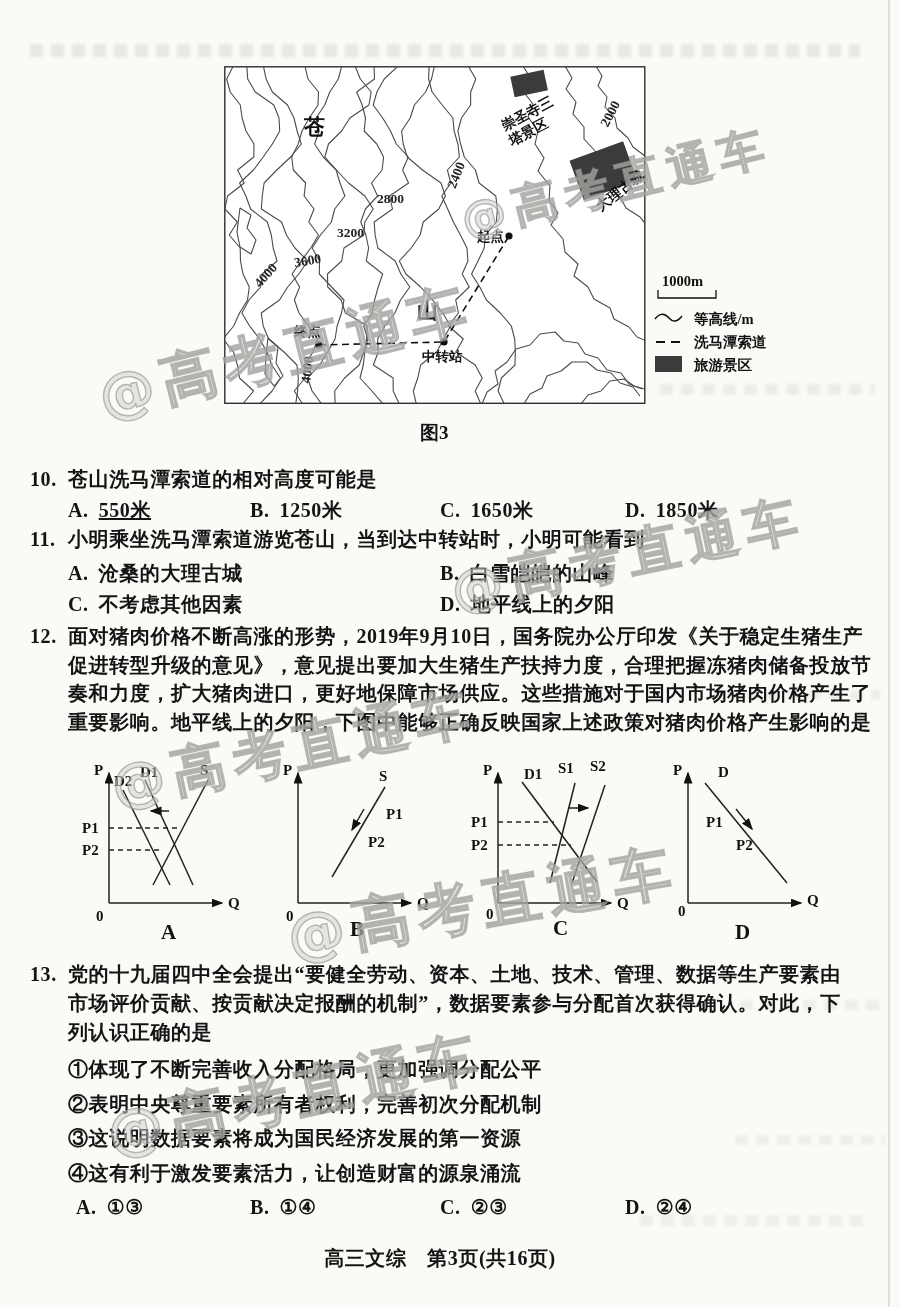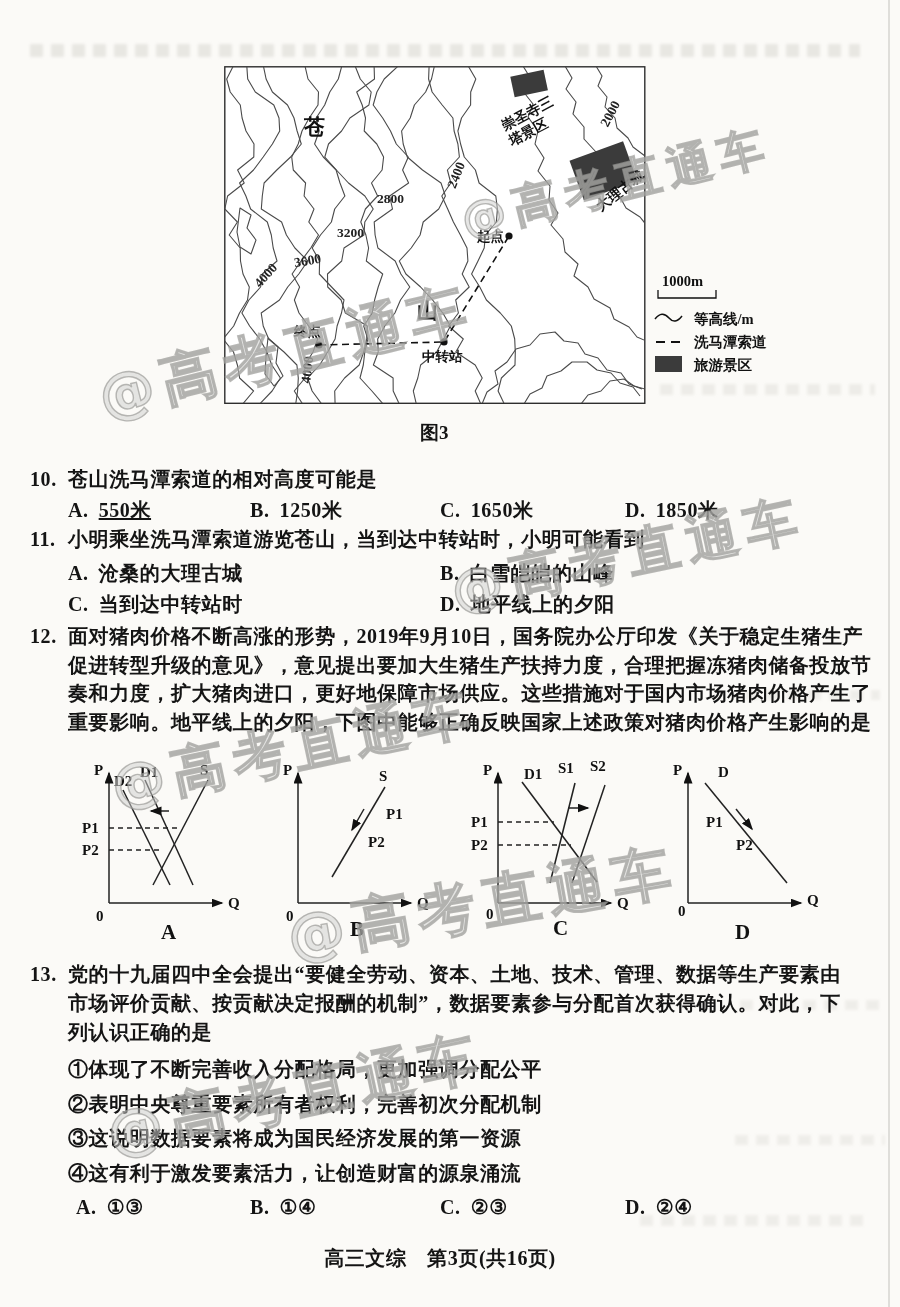--- a/index.html
+++ b/index.html
@@ -123,21 +123,21 @@
 </div>
 
 <div class="tline" style="left:30px;top:526px;">
   <span class="qnum">11.</span><span>小明乘坐洗马潭索道游览苍山，当到达中转站时，小明可能看到</span>
 </div>
 <div class="tline" style="left:0;top:560px;">
   <span style="position:absolute;left:68px;"><span class="opt-label">A.</span><span>沧桑的大理古城</span></span>
   <span style="position:absolute;left:440px;"><span class="opt-label">B.</span><span>白雪皑皑的山峰</span></span>
 </div>
 <div class="tline" style="left:0;top:591px;">
-  <span style="position:absolute;left:68px;"><span class="opt-label">C.</span><span>当到达中转站时</span></span>
+  <span style="position:absolute;left:68px;"><span class="opt-label">C.</span><span>不考虑其他因素</span></span>
   <span style="position:absolute;left:440px;"><span class="opt-label">D.</span><span>地平线上的夕阳</span></span>
 </div>
 
 <div class="tline" style="left:30px;top:623px;">
   <span class="qnum">12.</span><span>面对猪肉价格不断高涨的形势，2019年9月10日，国务院办公厅印发《关于稳定生猪生产</span>
 </div>
 <div class="tline" style="left:68px;top:652px;">促进转型升级的意见》，意见提出要加大生猪生产扶持力度，合理把握冻猪肉储备投放节</div>
 <div class="tline" style="left:68px;top:680px;font-family:Liberation Mono, monospace;">奏和力度，扩大猪肉进口，更好地保障市场供应。这些措施对于国内市场猪肉价格产生了</div>
 <div class="tline" style="left:68px;top:709px;">重要影响。地平线上的夕阳，下图中能够正确反映国家上述政策对猪肉价格产生影响的是</div>
 

